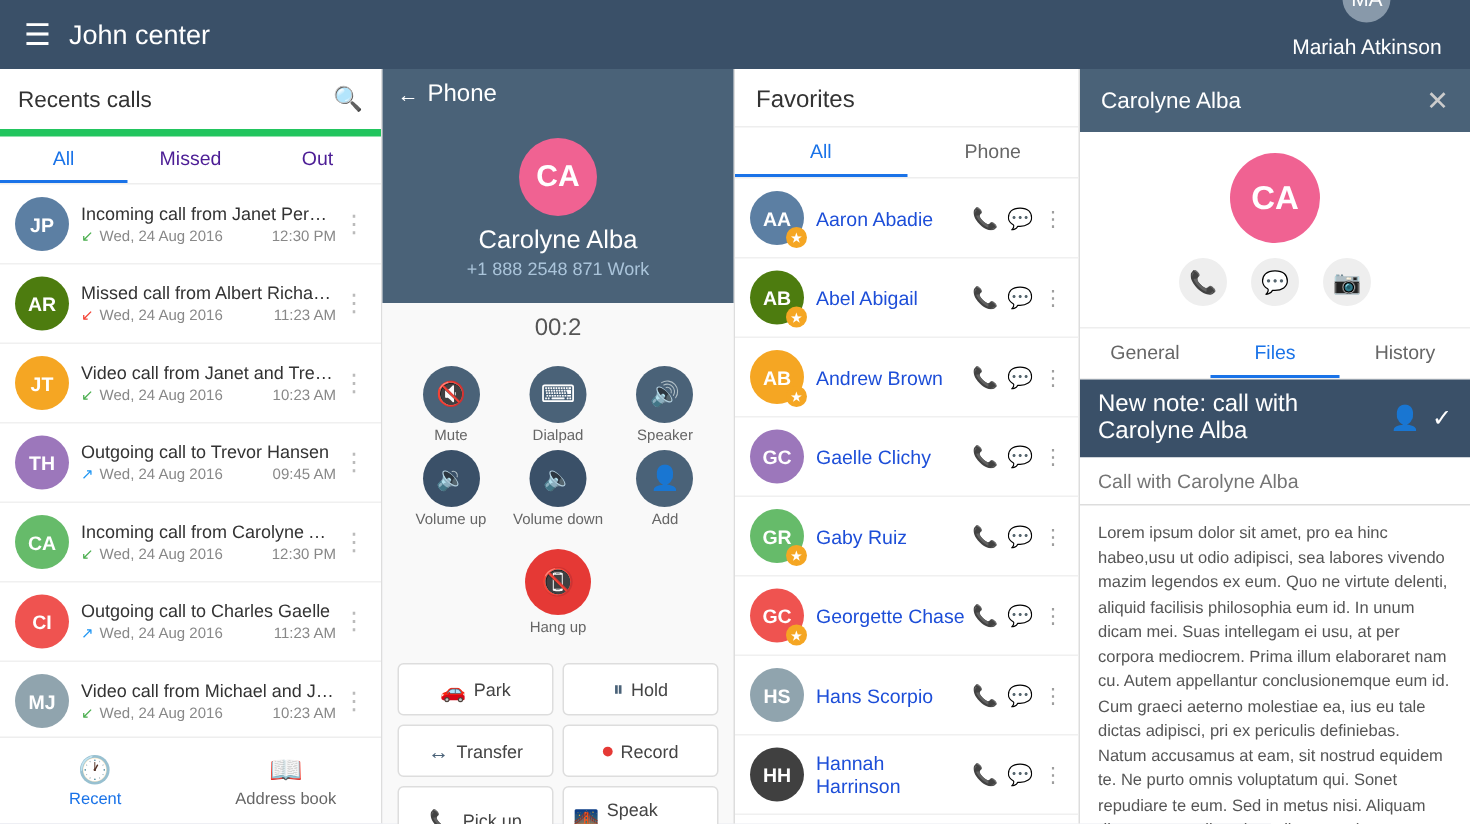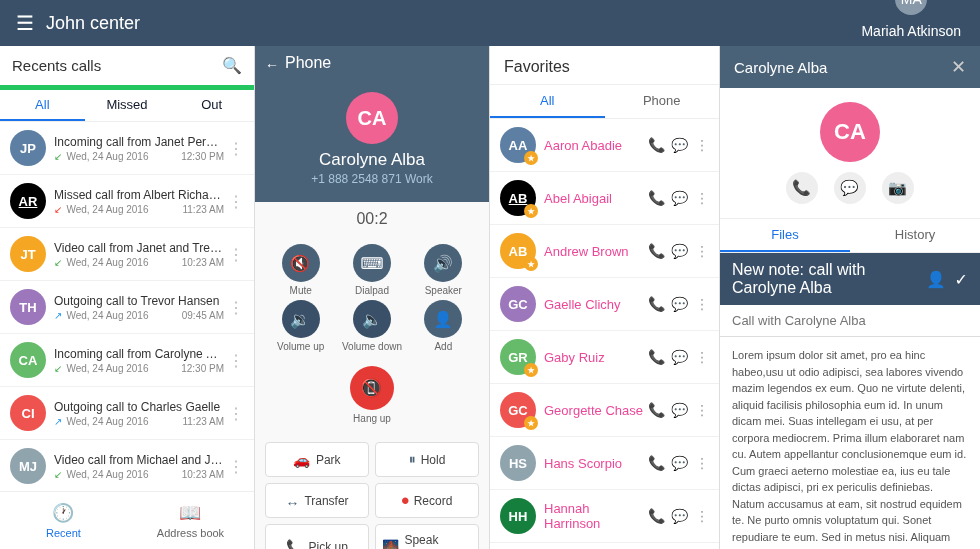--- a/index.html
+++ b/index.html
@@ -17,21 +17,21 @@
     
     .main { display: flex; height: 503px; }
 
     
     .panel-recents { width: 255px; background: white; border-right: 1px solid #ddd; display: flex; flex-direction: column; }
     .panel-header { padding: 10px 12px; display: flex; align-items: center; justify-content: space-between; border-bottom: 5px solid #22c55e; }
     .panel-header-title { font-size: 15px; font-weight: 500; color: #333; }
     .search-icon-btn { color: #555; cursor: pointer; font-size: 16px; }
 
     .tabs-row { display: flex; border-bottom: 1px solid #eee; }
-    .tab-item { flex: 1; text-align: center; padding: 7px 0; font-size: 13px; cursor: pointer; color: #0f172a; }
+    .tab-item { flex: 1; text-align: center; padding: 7px 0; font-size: 13px; cursor: pointer; color: #4c1d95; }
     .tab-item.active { color: #1a73e8; border-bottom: 2px solid #1a73e8; font-weight: 500; }
 
     .calls-list { flex: 1; overflow-y: auto; }
     .call-item { display: flex; align-items: center; padding: 8px 10px; border-bottom: 1px solid #f0f0f0; cursor: pointer; }
     .call-avatar { width: 36px; height: 36px; border-radius: 50%; background: #b0bec5; margin-right: 8px; flex-shrink: 0; overflow: hidden; display: flex; align-items: center; justify-content: center; font-size: 13px; color: white; font-weight: bold; }
     .call-info { flex: 1; min-width: 0; }
     .call-name { font-size: 12px; color: #333; white-space: nowrap; overflow: hidden; text-overflow: ellipsis; }
     .call-meta { display: flex; align-items: center; gap: 4px; margin-top: 2px; }
     .call-type-icon { font-size: 10px; color: #4caf50; }
     .call-type-icon.missed { color: #f44336; }
@@ -74,21 +74,21 @@
     
     .panel-favorites { width: 230px; background: white; border-right: 1px solid #ddd; display: flex; flex-direction: column; }
     .fav-header { padding: 12px 14px 8px; font-size: 16px; font-weight: 500; color: #333; border-bottom: 1px solid #eee; }
     .fav-tabs { display: flex; border-bottom: 1px solid #eee; }
     .fav-tab { flex: 1; text-align: center; padding: 8px 0; font-size: 13px; cursor: pointer; color: #666; }
     .fav-tab.active { color: #1a73e8; border-bottom: 2px solid #1a73e8; }
     .fav-list { flex: 1; overflow-y: auto; }
     .fav-item { display: flex; align-items: center; padding: 8px 10px; border-bottom: 1px solid #f0f0f0; cursor: pointer; }
     .fav-avatar { width: 36px; height: 36px; border-radius: 50%; background: #b0bec5; margin-right: 8px; flex-shrink: 0; display: flex; align-items: center; justify-content: center; font-size: 13px; color: white; font-weight: bold; position: relative; }
     .fav-star { position: absolute; bottom: -2px; right: -2px; width: 14px; height: 14px; border-radius: 50%; background: #f5a623; display: flex; align-items: center; justify-content: center; font-size: 8px; color: white; }
-    .fav-name { flex: 1; font-size: 13px; color: #ec4899; }
+    .fav-name { flex: 1; font-size: 13px; color: #1d4ed8; }
     .fav-icons { display: flex; gap: 6px; align-items: center; }
     .fav-icon { color: #9e9e9e; font-size: 14px; cursor: pointer; }
 
     
     .panel-detail { flex: 1; background: white; display: flex; flex-direction: column; min-width: 260px; }
     .detail-header { background: #4a6278; color: white; padding: 10px 14px; display: flex; align-items: center; justify-content: space-between; }
     .detail-header-name { font-size: 15px; font-weight: 500; }
     .detail-close { cursor: pointer; font-size: 18px; color: #ccc; }
 
     .detail-contact { display: flex; flex-direction: column; align-items: center; padding: 14px; border-bottom: 1px solid #eee; }
@@ -101,27 +101,27 @@
     .detail-tab { flex: 1; text-align: center; padding: 8px 0; font-size: 13px; cursor: pointer; color: #666; }
     .detail-tab.active { color: #1a73e8; border-bottom: 2px solid #1a73e8; font-weight: 500; }
 
     .detail-note-header { background: #3a5068; color: white; padding: 8px 12px; display: flex; align-items: center; justify-content: space-between; font-size: 16px; }
     .detail-note-actions { display: flex; gap: 8px; align-items: center; }
     .note-title-input { width: 100%; border: none; border-bottom: 1px solid #ddd; padding: 8px 12px; font-size: 13px; outline: none; color: #333; }
     .note-body { flex: 1; padding: 10px 12px; font-size: 11px; color: #555; line-height: 1.5; overflow-y: auto; }
 
     
     .av-blue { background: #5c7fa3; }
-    .av-teal { background: #000000; text-decoration: underline; }
+    .av-teal { background: #4d7c0f; }
     .av-orange { background: #f5a623; }
     .av-purple { background: #9c77bb; }
     .av-green { background: #66bb6a; }
     .av-red { background: #ef5350; }
     .av-grey { background: #90a4ae; }
-    .av-brown { background: #15803d; }
+    .av-brown { background: #404040; }
     .av-pink { background: #f06292; }
   </style>
 </head>
 <body>
 
 <div class="topbar">
   <span class="topbar-menu">☰</span>
   <span class="topbar-title">John center</span>
   <div class="topbar-user">
     <div class="topbar-avatar">MA</div>
@@ -448,20 +448,21 @@
         </div>
         <div class="detail-action-btn">
           <div class="detail-action-icon">💬</div>
         </div>
         <div class="detail-action-btn">
           <div class="detail-action-icon">📷</div>
         </div>
       </div>
     </div>
     <div class="detail-tabs">
+      <div class="detail-tab">General</div>
       <div class="detail-tab active">Files</div>
       <div class="detail-tab">History</div>
     </div>
     <div class="detail-note-header">
       <span>New note: call with Carolyne Alba</span>
       <div class="detail-note-actions">
         <span>👤</span>
         <span>✓</span>
       </div>
     </div>

